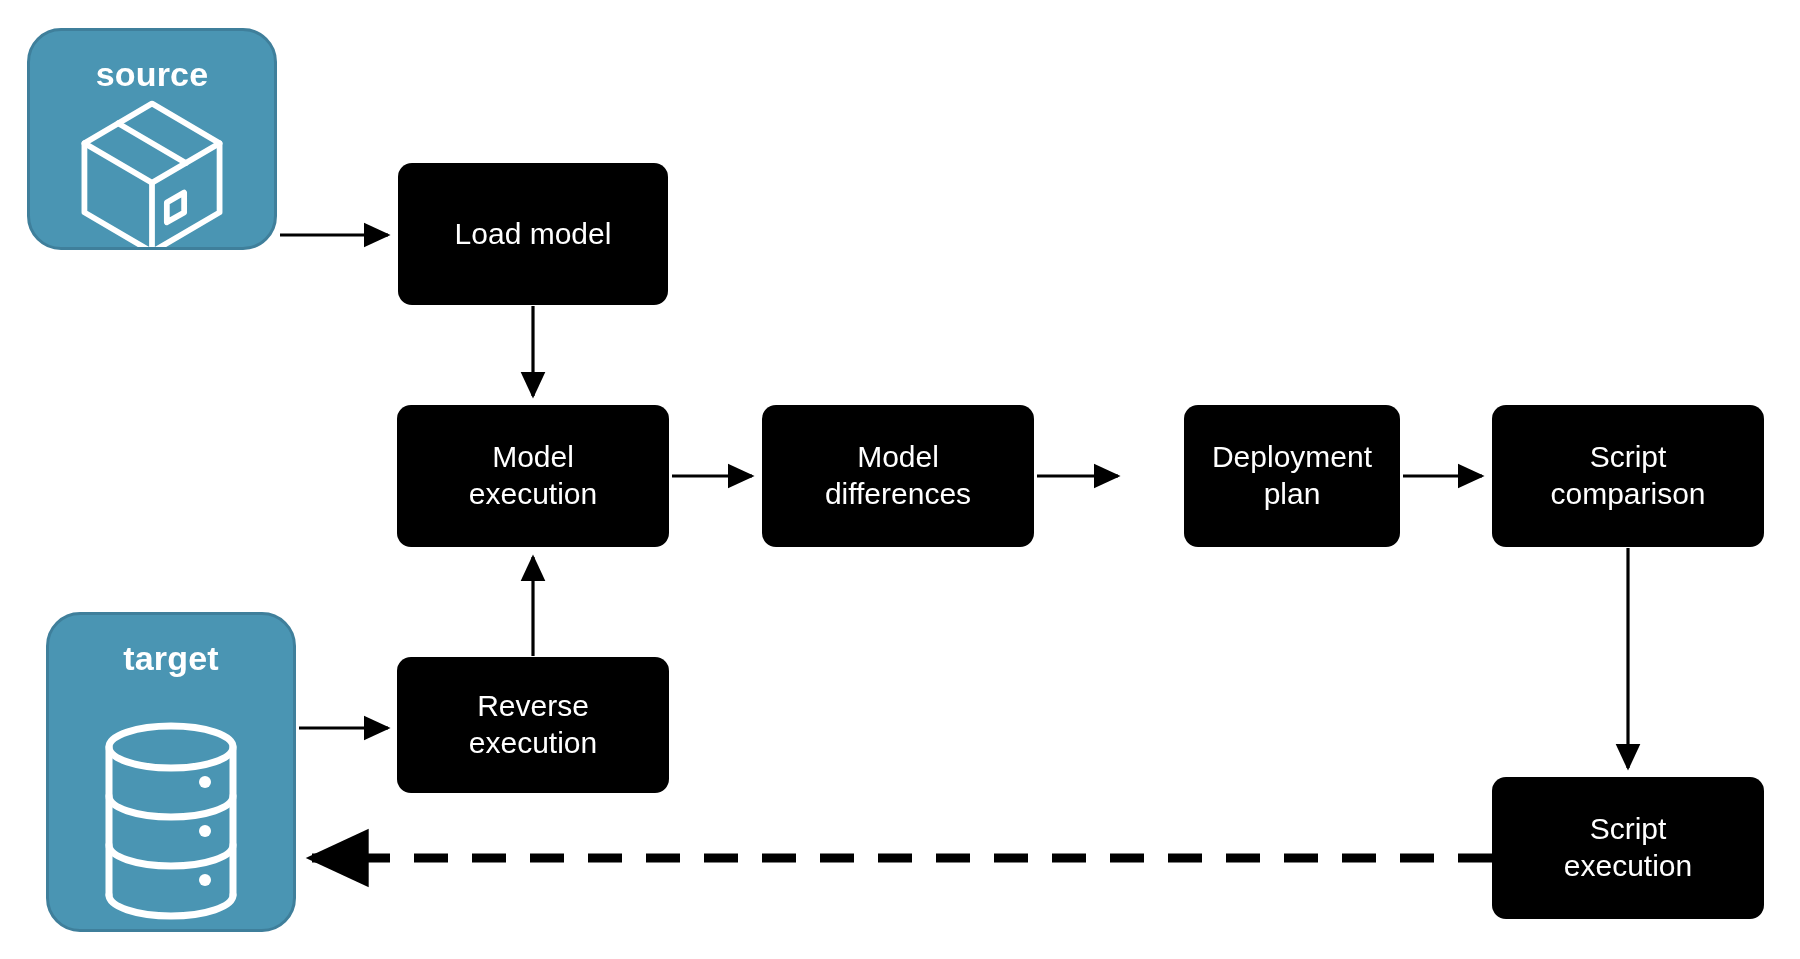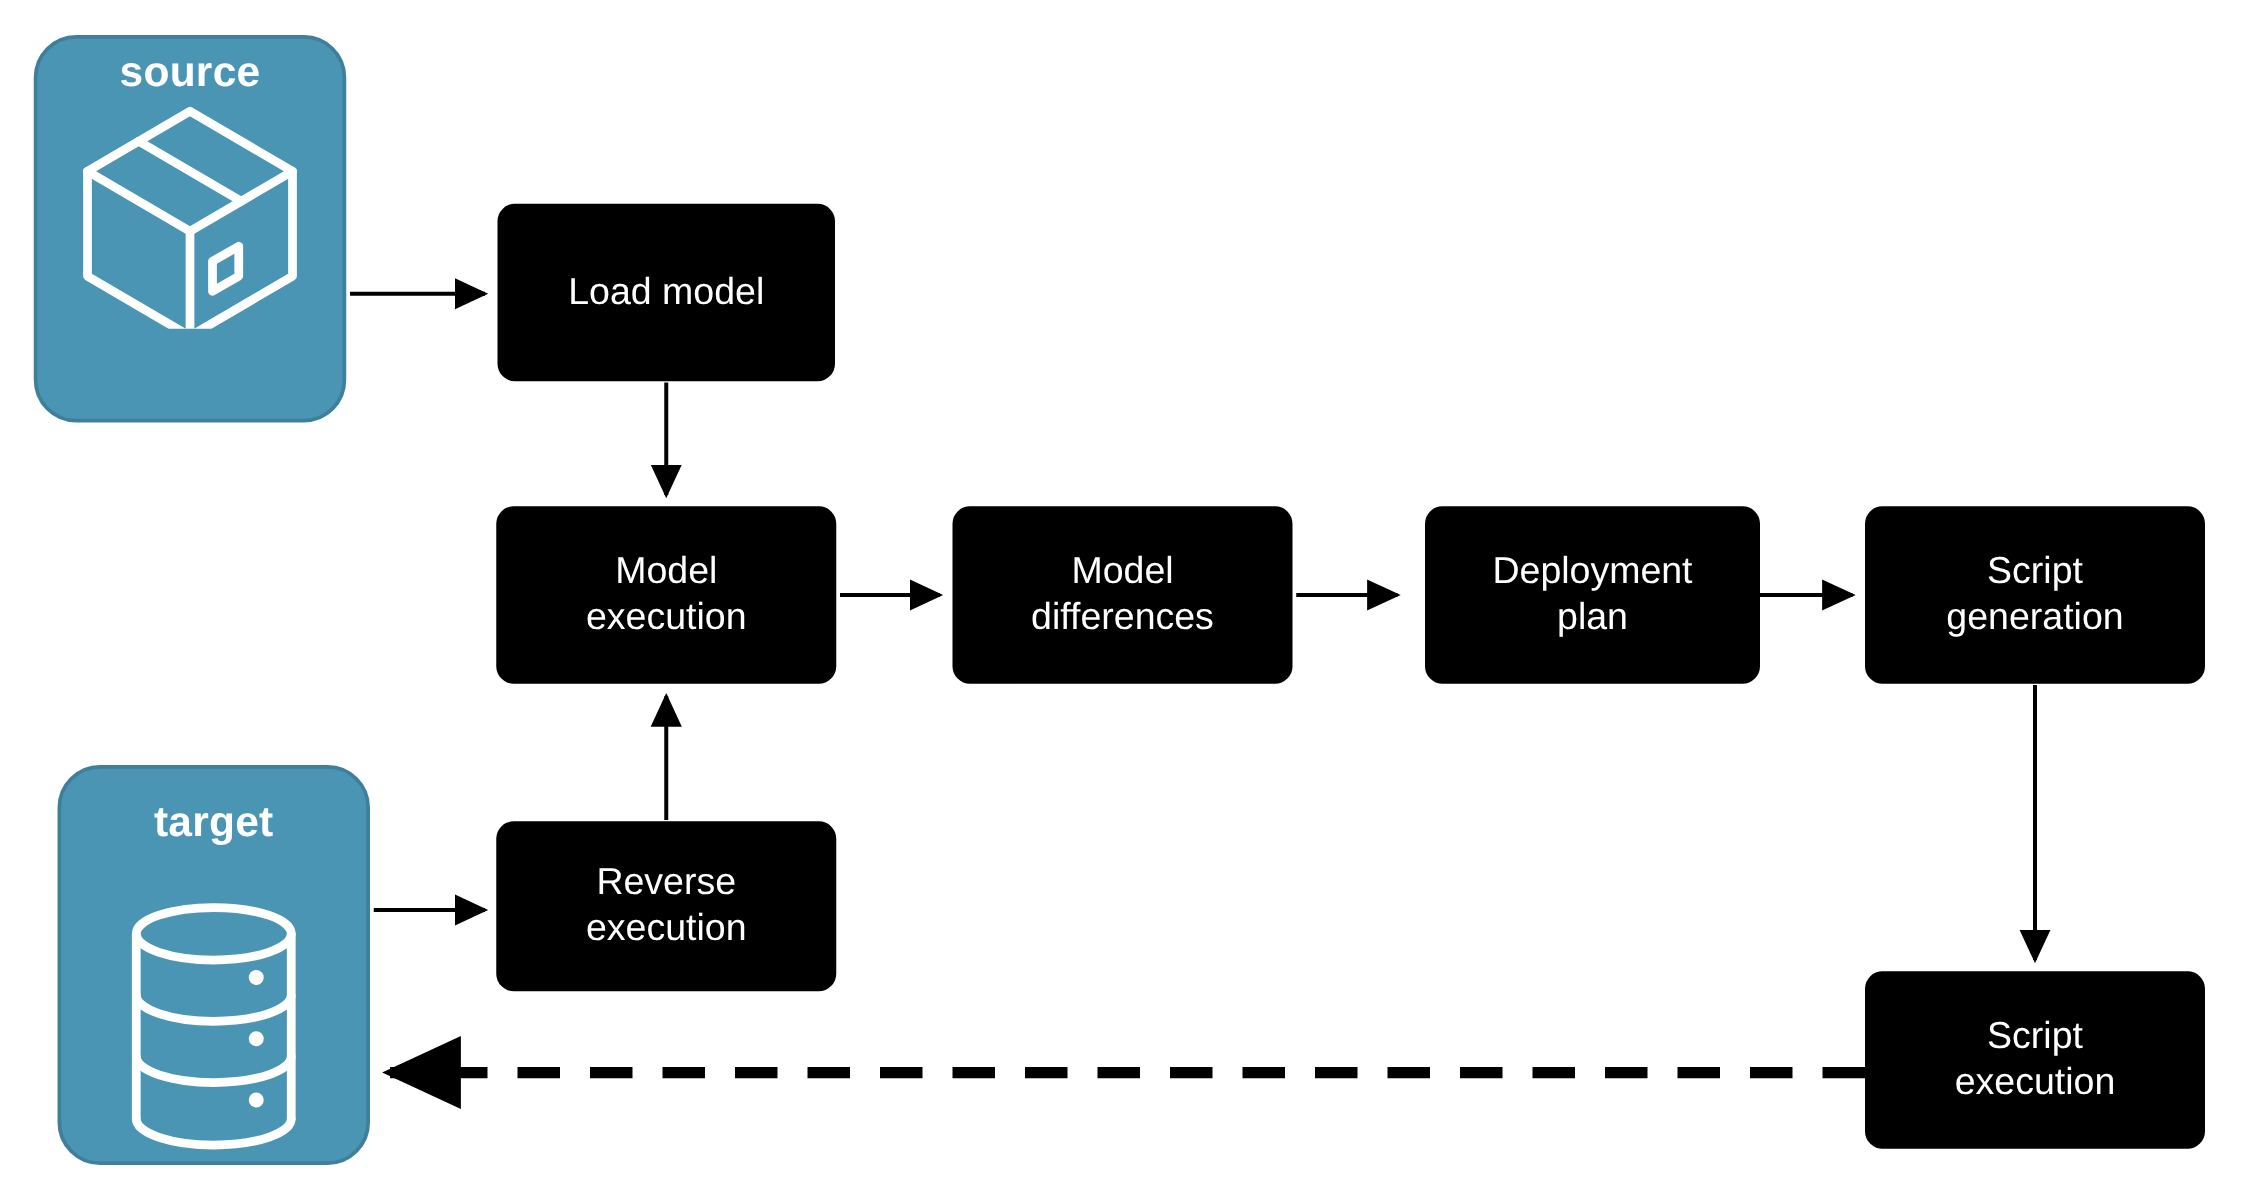--- a/index.html
+++ b/index.html
@@ -115,21 +115,21 @@
 
     <g>
       <line x1="1628" y1="548" x2="1628" y2="768" stroke="#000000" stroke-width="3.2" marker-end="url(#arrow)"></line>
     </g>
 
     <g>
       <line x1="1492" y1="858" x2="312" y2="858" stroke="#000000" stroke-width="9" stroke-dasharray="34 24" marker-end="url(#arrow-big)"></line>
     </g>
   </svg>
 
-  <div class="endpoint" style="left:27px; top:28px; width:250px; height:310px; padding-top:10px;">
+  <div class="endpoint" style="left:27px; top:28px; width:250px; height:222px; padding-top:26px;">
     <div class="endpoint-label">source</div>
     <svg class="endpoint-icon" width="190" height="182" viewBox="0 0 190 182" xmlns="http://www.w3.org/2000/svg" style="margin-top:6px;">
       <g fill="none" stroke="#ffffff" stroke-width="7" stroke-linejoin="round" stroke-linecap="round">
 
         <path d="M95 8 L177 56 L177 140 L95 188 L13 140 L13 56 Z"></path>
 
         <path d="M13 56 L95 104 L177 56"></path>
 
         <path d="M95 104 L95 188"></path>
 
@@ -174,31 +174,31 @@
     </div>
   </div>
 
   <div class="proc" style="left:762px; top:405px; width:272px; height:142px;">
     <div>
       <span>Model</span>
       <span>differences</span>
     </div>
   </div>
 
-  <div class="proc" style="left:1140px; top:405px; width:268px; height:142px;">
+  <div class="proc" style="left:1184px; top:405px; width:216px; height:142px;">
     <div>
       <span>Deployment</span>
       <span>plan</span>
     </div>
   </div>
 
   <div class="proc" style="left:1492px; top:405px; width:272px; height:142px;">
     <div>
       <span>Script</span>
-      <span>generation</span>
+      <span>comparison</span>
     </div>
   </div>
 
   <div class="proc" style="left:1492px; top:777px; width:272px; height:142px;">
     <div>
       <span>Script</span>
       <span>execution</span>
     </div>
   </div>
 

